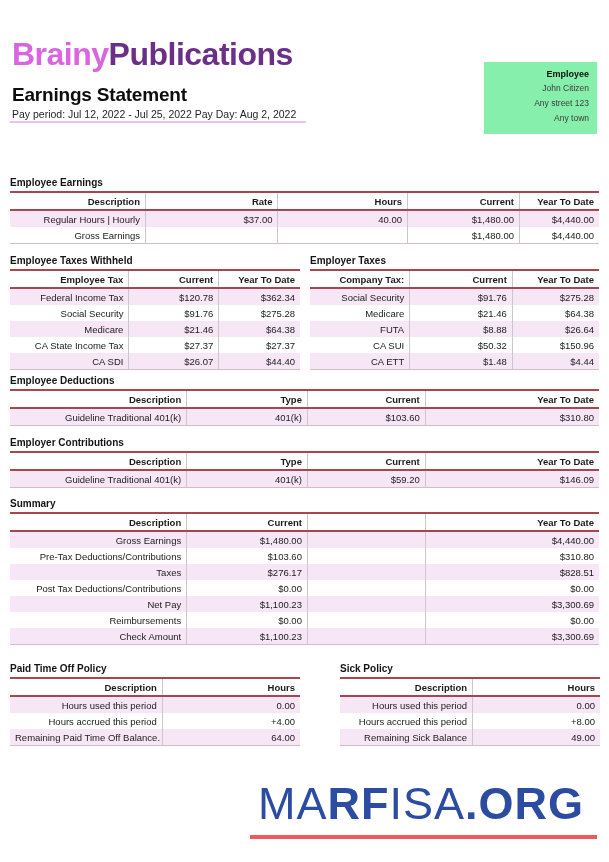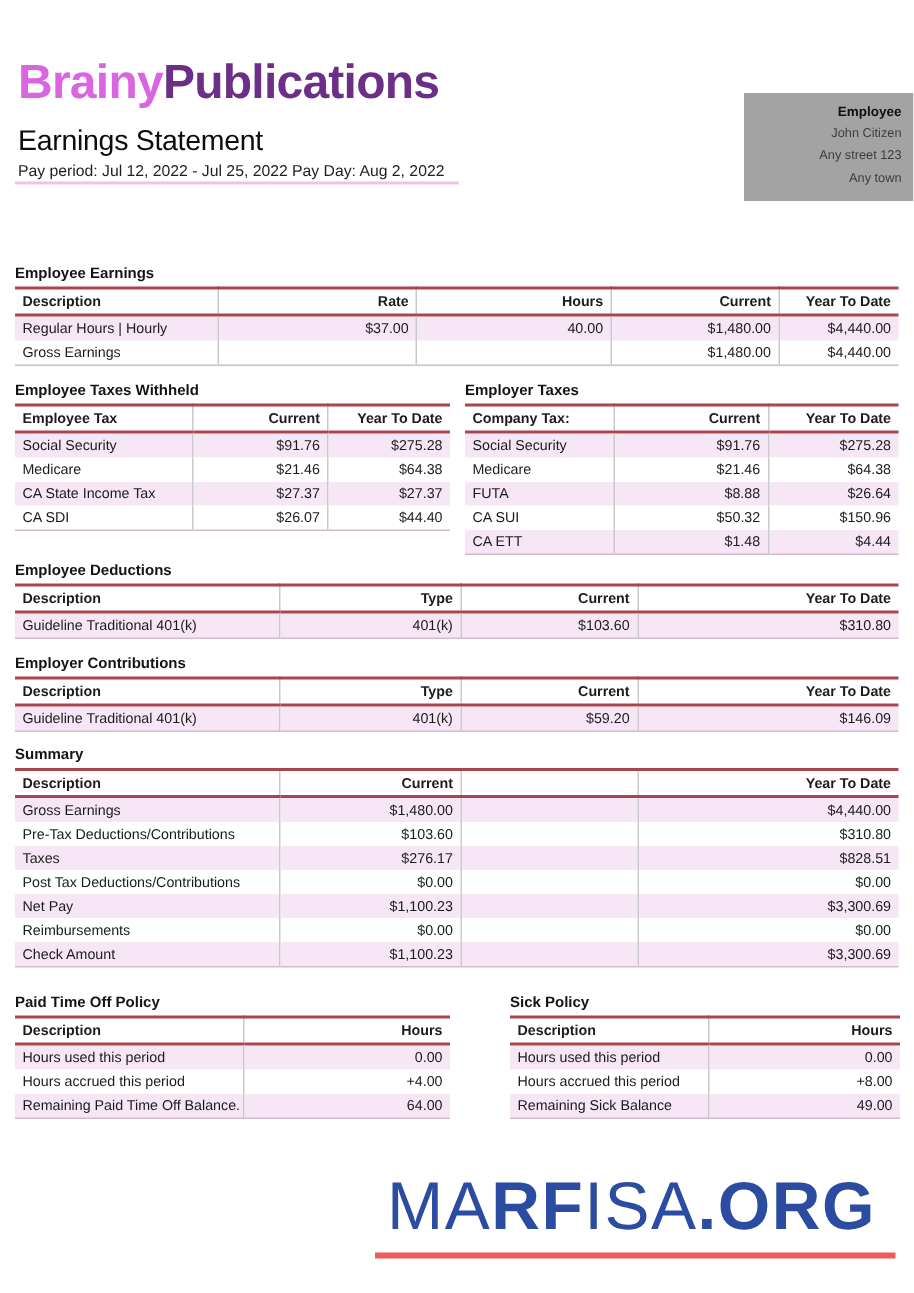--- a/index.html
+++ b/index.html
@@ -2,37 +2,37 @@
 <html><head>
 <meta charset="utf-8">
 <style>
   html,body { margin:0; padding:0; background:#ffffff; }
   body { width:609px; height:862px; position:relative; font-family:"Liberation Sans", sans-serif; color:#1c1c1c; }
 
   .logo { position:absolute; left:12px; top:36px; font-size:32px; font-weight:bold; letter-spacing:-0.5px; white-space:nowrap; }
   .logo .p1 { color:#d966e0; }
   .logo .p2 { color:#6b2f87; }
 
-  .doc-title { position:absolute; left:12px; top:84px; font-size:19px; font-weight:normal; color:#0d0d0d; letter-spacing:-0.2px; }
+  .doc-title { position:absolute; left:12px; top:84px; font-size:19px; font-weight:bold; color:#0d0d0d; letter-spacing:-0.2px; }
   .pay-period { position:absolute; left:12px; top:108px; font-size:10.5px; color:#1f1f1f; }
   .pay-underline { position:absolute; left:10px; top:121px; width:296px; height:2px; background:#eec2ea; }
 
-  .employee-box { position:absolute; left:496px; top:62px; width:113px; height:72px; background:#a3a3a3; box-sizing:border-box; padding:7px 8px 0 0; text-align:right; font-size:8.5px; color:#3c3c3c; }
+  .employee-box { position:absolute; left:484px; top:62px; width:113px; height:72px; background:#86efac; box-sizing:border-box; padding:7px 8px 0 0; text-align:right; font-size:8.5px; color:#3c3c3c; }
   .employee-box .emp-label { font-weight:bold; color:#101010; font-size:9px; margin-bottom:4px; }
   .employee-box .emp-line { margin-bottom:4px; line-height:11px; }
 
   .section { position:absolute; }
   .section-title { font-size:10px; font-weight:bold; color:#141414; margin:11px 0 3px 0; }
 
   table { width:100%; border-collapse:collapse; table-layout:fixed; font-size:9.5px; color:#1b1b1b;
           border-top:2px solid #a9454e; border-bottom:1px solid #d2bccb; }
   th { font-weight:bold; border-bottom:2px solid #a9454e; padding:3px 5px 2px 5px; }
   td { padding:2.5px 5px; }
   th, td { text-align:right; overflow:hidden; white-space:nowrap; }
-  th:first-child, td:first-child { text-align:left;margin-top:44px; }
+  th:first-child, td:first-child { text-align:right;margin-top:44px; }
   th + th, td + td { border-left:1px solid #c9c9c9; }
   tbody tr:nth-child(odd) td { background:#f7e6f6; }
   .left2 th:nth-child(2), .left2 td:nth-child(2) { text-align:right; }
 
   .sec-earnings      { left:10px;  top:166px; width:589px; }
   .sec-emp-taxes     { left:10px;  top:244px; width:290px; }
   .sec-er-taxes      { left:310px; top:244px; width:289px; }
   .sec-deductions    { left:10px;  top:364px; width:589px; }
   .sec-contributions { left:10px;  top:426px; width:589px; }
   .sec-summary       { left:10px;  top:487px; width:589px; }
@@ -110,20 +110,25 @@
       </colgroup>
   <thead>
         <tr>
           <th>Employee Tax</th>
           <th>Current</th>
           <th>Year To Date</th>
         </tr>
       </thead>
       <tbody>
         <tr>
+          <td>Federal Income Tax</td>
+          <td>$120.78</td>
+          <td>$362.34</td>
+        </tr>
+        <tr>
           <td>Social Security</td>
           <td>$91.76</td>
           <td>$275.28</td>
         </tr>
         <tr>
           <td>Medicare</td>
           <td>$21.46</td>
           <td>$64.38</td>
         </tr>
         <tr>

